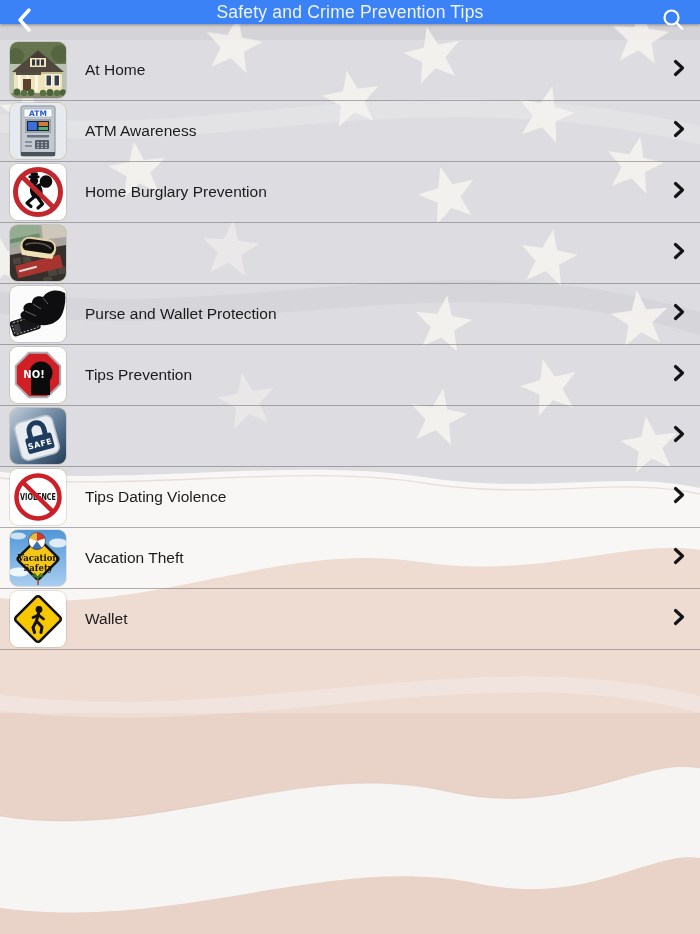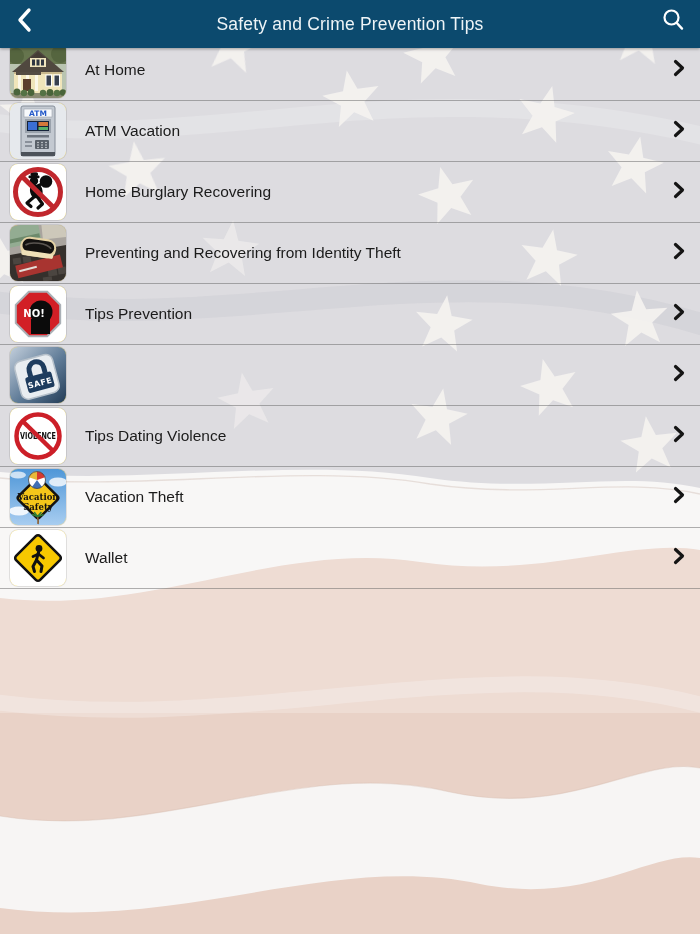--- a/index.html
+++ b/index.html
@@ -1,20 +1,20 @@
 <!DOCTYPE html>
 <html><head>
 <meta charset="utf-8">
 <style>
   html,body{margin:0;padding:0;background:#e9e7e6;}
   .page{position:relative;width:700px;height:934px;overflow:hidden;
         font-family:"Liberation Sans",sans-serif;background:#f7f5f4;}
   .flag{position:absolute;inset:0;z-index:0;}
   
-  .header{position:absolute;top:0;left:0;right:0;height:48px;background:#0c4a6e;
+  .header{position:absolute;top:0;left:0;right:0;height:24px;background:#3b82f6;
           display:flex;align-items:center;justify-content:center;z-index:10;
           box-shadow:0 1px 3px rgba(0,0,0,.35);}
   .header-title{color:#eef4f7;font-size:17.5px;letter-spacing:.2px;}
   .hbtn{position:absolute;top:0;height:40px;display:flex;align-items:center;cursor:pointer;}
   .back-btn{left:16px;}
   .search-btn{right:15px;}
   
   .list{position:absolute;top:40px;left:0;right:0;height:673px;z-index:5;
         background:rgba(255,255,255,.22);}
   .row{position:relative;height:61px;display:flex;align-items:center;
@@ -154,21 +154,21 @@
               <circle cx="36" cy="42" r="0.8"></circle>
             <circle cx="28" cy="44.5" r="0.8"></circle>
               <circle cx="32" cy="44.5" r="0.8"></circle>
               <circle cx="36" cy="44.5" r="0.8"></circle>
           </g>
           <rect x="15" y="38" width="7" height="2" fill="#8a919b"></rect>
           <rect x="15" y="42" width="7" height="2" fill="#8a919b"></rect>
           <rect x="11" y="49" width="34" height="4" fill="#4c525a"></rect>
         </svg>
       </span>
-      <span class="row-label">ATM Vacation</span>
+      <span class="row-label">ATM Awareness</span>
       <span class="chev">
         <svg width="12" height="18" viewBox="0 0 12 18">
             <polyline points="2.5,2.5 9.5,9 2.5,15.5" fill="none" stroke="#141414" stroke-width="3.2" stroke-linecap="round" stroke-linejoin="round"></polyline>
           </svg>
       </span>
     </div>
 
     <div class="row">
       <span class="thumb">
         <svg width="56" height="56" viewBox="0 0 56 56">
@@ -180,21 +180,21 @@
             <path d="M21,21 C19,26 19.8,30 23,33.5 L30,35.5 C33.5,31 33.5,25 30,21 Z"></path>
             <circle cx="36" cy="17.5" r="6.3"></circle>
           </g>
           <path d="M25,23 L32.5,19.5" stroke="#0c0c0c" stroke-width="3" stroke-linecap="round" fill="none"></path>
           <path d="M24,33 L17,39 L21,42.5" stroke="#0c0c0c" stroke-width="3.2" stroke-linecap="round" stroke-linejoin="round" fill="none"></path>
           <path d="M28.5,34.5 L32.5,40 L28,44" stroke="#0c0c0c" stroke-width="3.2" stroke-linecap="round" stroke-linejoin="round" fill="none"></path>
           <circle cx="28" cy="28" r="22.5" fill="none" stroke="#c1272d" stroke-width="5"></circle>
           <line x1="12.5" y1="13" x2="43.5" y2="43.5" stroke="#c1272d" stroke-width="5"></line>
         </svg>
       </span>
-      <span class="row-label">Home Burglary Recovering</span>
+      <span class="row-label">Home Burglary Prevention</span>
       <span class="chev">
         <svg width="12" height="18" viewBox="0 0 12 18">
             <polyline points="2.5,2.5 9.5,9 2.5,15.5" fill="none" stroke="#141414" stroke-width="3.2" stroke-linecap="round" stroke-linejoin="round"></polyline>
           </svg>
       </span>
     </div>
 
     <div class="row">
       <span class="thumb">
         <svg width="56" height="56" viewBox="0 0 56 56">
@@ -214,28 +214,47 @@
           <rect x="6" y="35" width="46" height="13" transform="rotate(-14 29 41)" fill="#a83430"></rect>
           <rect x="9" y="43" width="18" height="2" transform="rotate(-14 18 44)" fill="#e4dcd6"></rect>
           <g transform="rotate(8 28 24)">
             <rect x="10" y="13" width="36" height="19" rx="9" fill="#e4d2a4"></rect>
             <rect x="12" y="15" width="32" height="13" rx="6.5" fill="#141210"></rect>
             <path d="M15,22 C20,17 36,17 41,22" stroke="#5a5550" stroke-width="1.6" fill="none"></path>
             <rect x="12" y="27" width="32" height="5" rx="2" fill="#efe0b8"></rect>
           </g>
         </svg>
       </span>
-      <span class="row-label">Preventing and Recovering from Identity Theft</span>
-      <span class="chev">
-        <svg width="12" height="18" viewBox="0 0 12 18">
-            <polyline points="2.5,2.5 9.5,9 2.5,15.5" fill="none" stroke="#141414" stroke-width="3.2" stroke-linecap="round" stroke-linejoin="round"></polyline>
-          </svg>
-      </span>
-    </div>
-
+      <span class="chev">
+        <svg width="12" height="18" viewBox="0 0 12 18">
+            <polyline points="2.5,2.5 9.5,9 2.5,15.5" fill="none" stroke="#141414" stroke-width="3.2" stroke-linecap="round" stroke-linejoin="round"></polyline>
+          </svg>
+      </span>
+    </div>
+
+    <div class="row">
+      <span class="thumb">
+        <svg width="56" height="56" viewBox="0 0 56 56">
+          <rect width="56" height="56" fill="#fbfbfb"></rect>
+          <g transform="rotate(-18 16 40)">
+            <rect x="1" y="31" width="29" height="16" rx="3" fill="#17171a"></rect>
+            <rect x="3" y="33" width="25" height="12" rx="2" fill="none" stroke="#cfcfcf" stroke-width="0.8" stroke-dasharray="2 1.6"></rect>
+            <rect x="4" y="35" width="6" height="9" fill="#3a3a40"></rect>
+          </g>
+          <path d="M55,7 C46,2 37,5 33,11 C27,9 22,12 22,17 C16,16 12,20 14,25 C10,26 9,31 13,33 L26,38 C38,42 50,36 53,26 C55,20 56,13 55,7 Z" fill="#0e0e10"></path>
+          <path d="M23,18 L31,23 M15,25 L26,30 M33,12 L38,18" stroke="#ffffff" stroke-width="1" opacity="0.35" fill="none"></path>
+        </svg>
+      </span>
+      <span class="row-label">Purse and Wallet Protection</span>
+      <span class="chev">
+        <svg width="12" height="18" viewBox="0 0 12 18">
+            <polyline points="2.5,2.5 9.5,9 2.5,15.5" fill="none" stroke="#141414" stroke-width="3.2" stroke-linecap="round" stroke-linejoin="round"></polyline>
+          </svg>
+      </span>
+    </div>
 
     <div class="row">
       <span class="thumb">
         <svg width="56" height="56" viewBox="0 0 56 56">
           <rect width="56" height="56" fill="#ffffff"></rect>
           <polygon points="50.2,37.2 37.2,50.2 18.8,50.2 5.8,37.2 5.8,18.8 18.8,5.8 37.2,5.8 50.2,18.8" fill="#d21f26" stroke="#aab0b6" stroke-width="2"></polygon>
           <circle cx="31" cy="26" r="11.5" fill="#0b0b0b"></circle>
           <rect x="21" y="33" width="19" height="15" fill="#0b0b0b"></rect>
           <text x="24" y="30.5" text-anchor="middle" font-family="'DejaVu Sans',sans-serif" font-size="10" font-weight="bold" fill="#ffffff">NO!</text>
         </svg>

